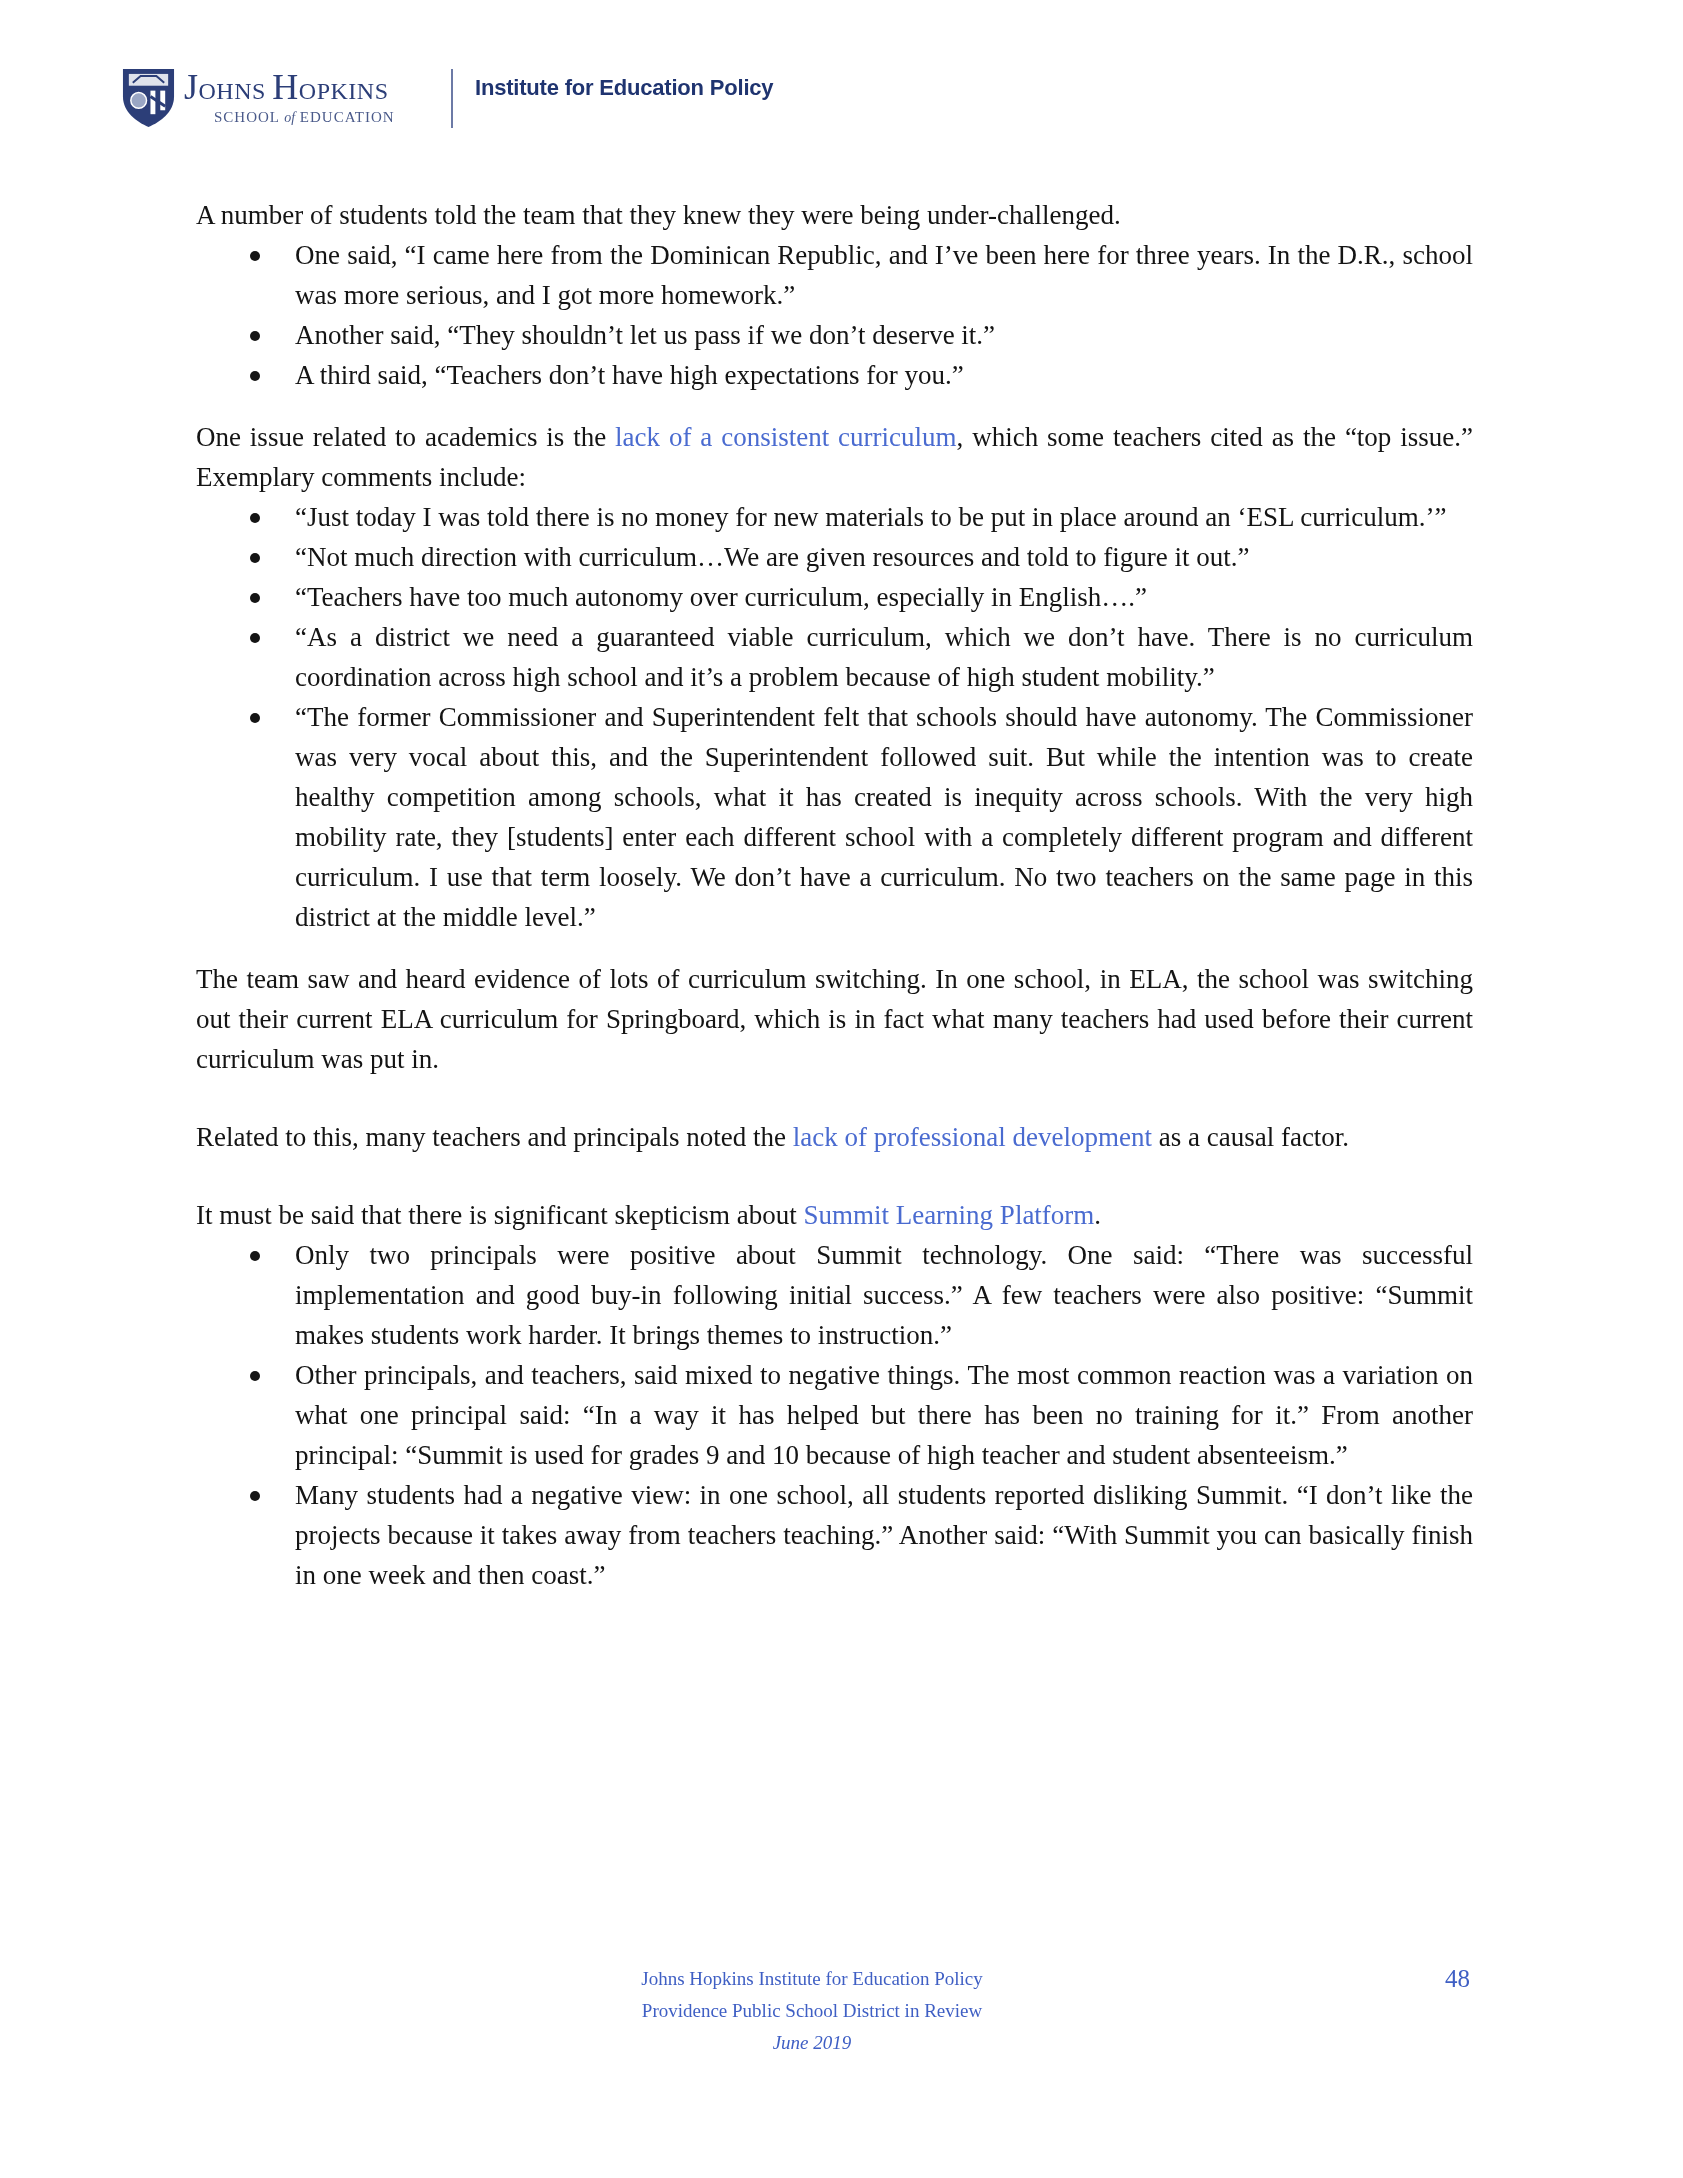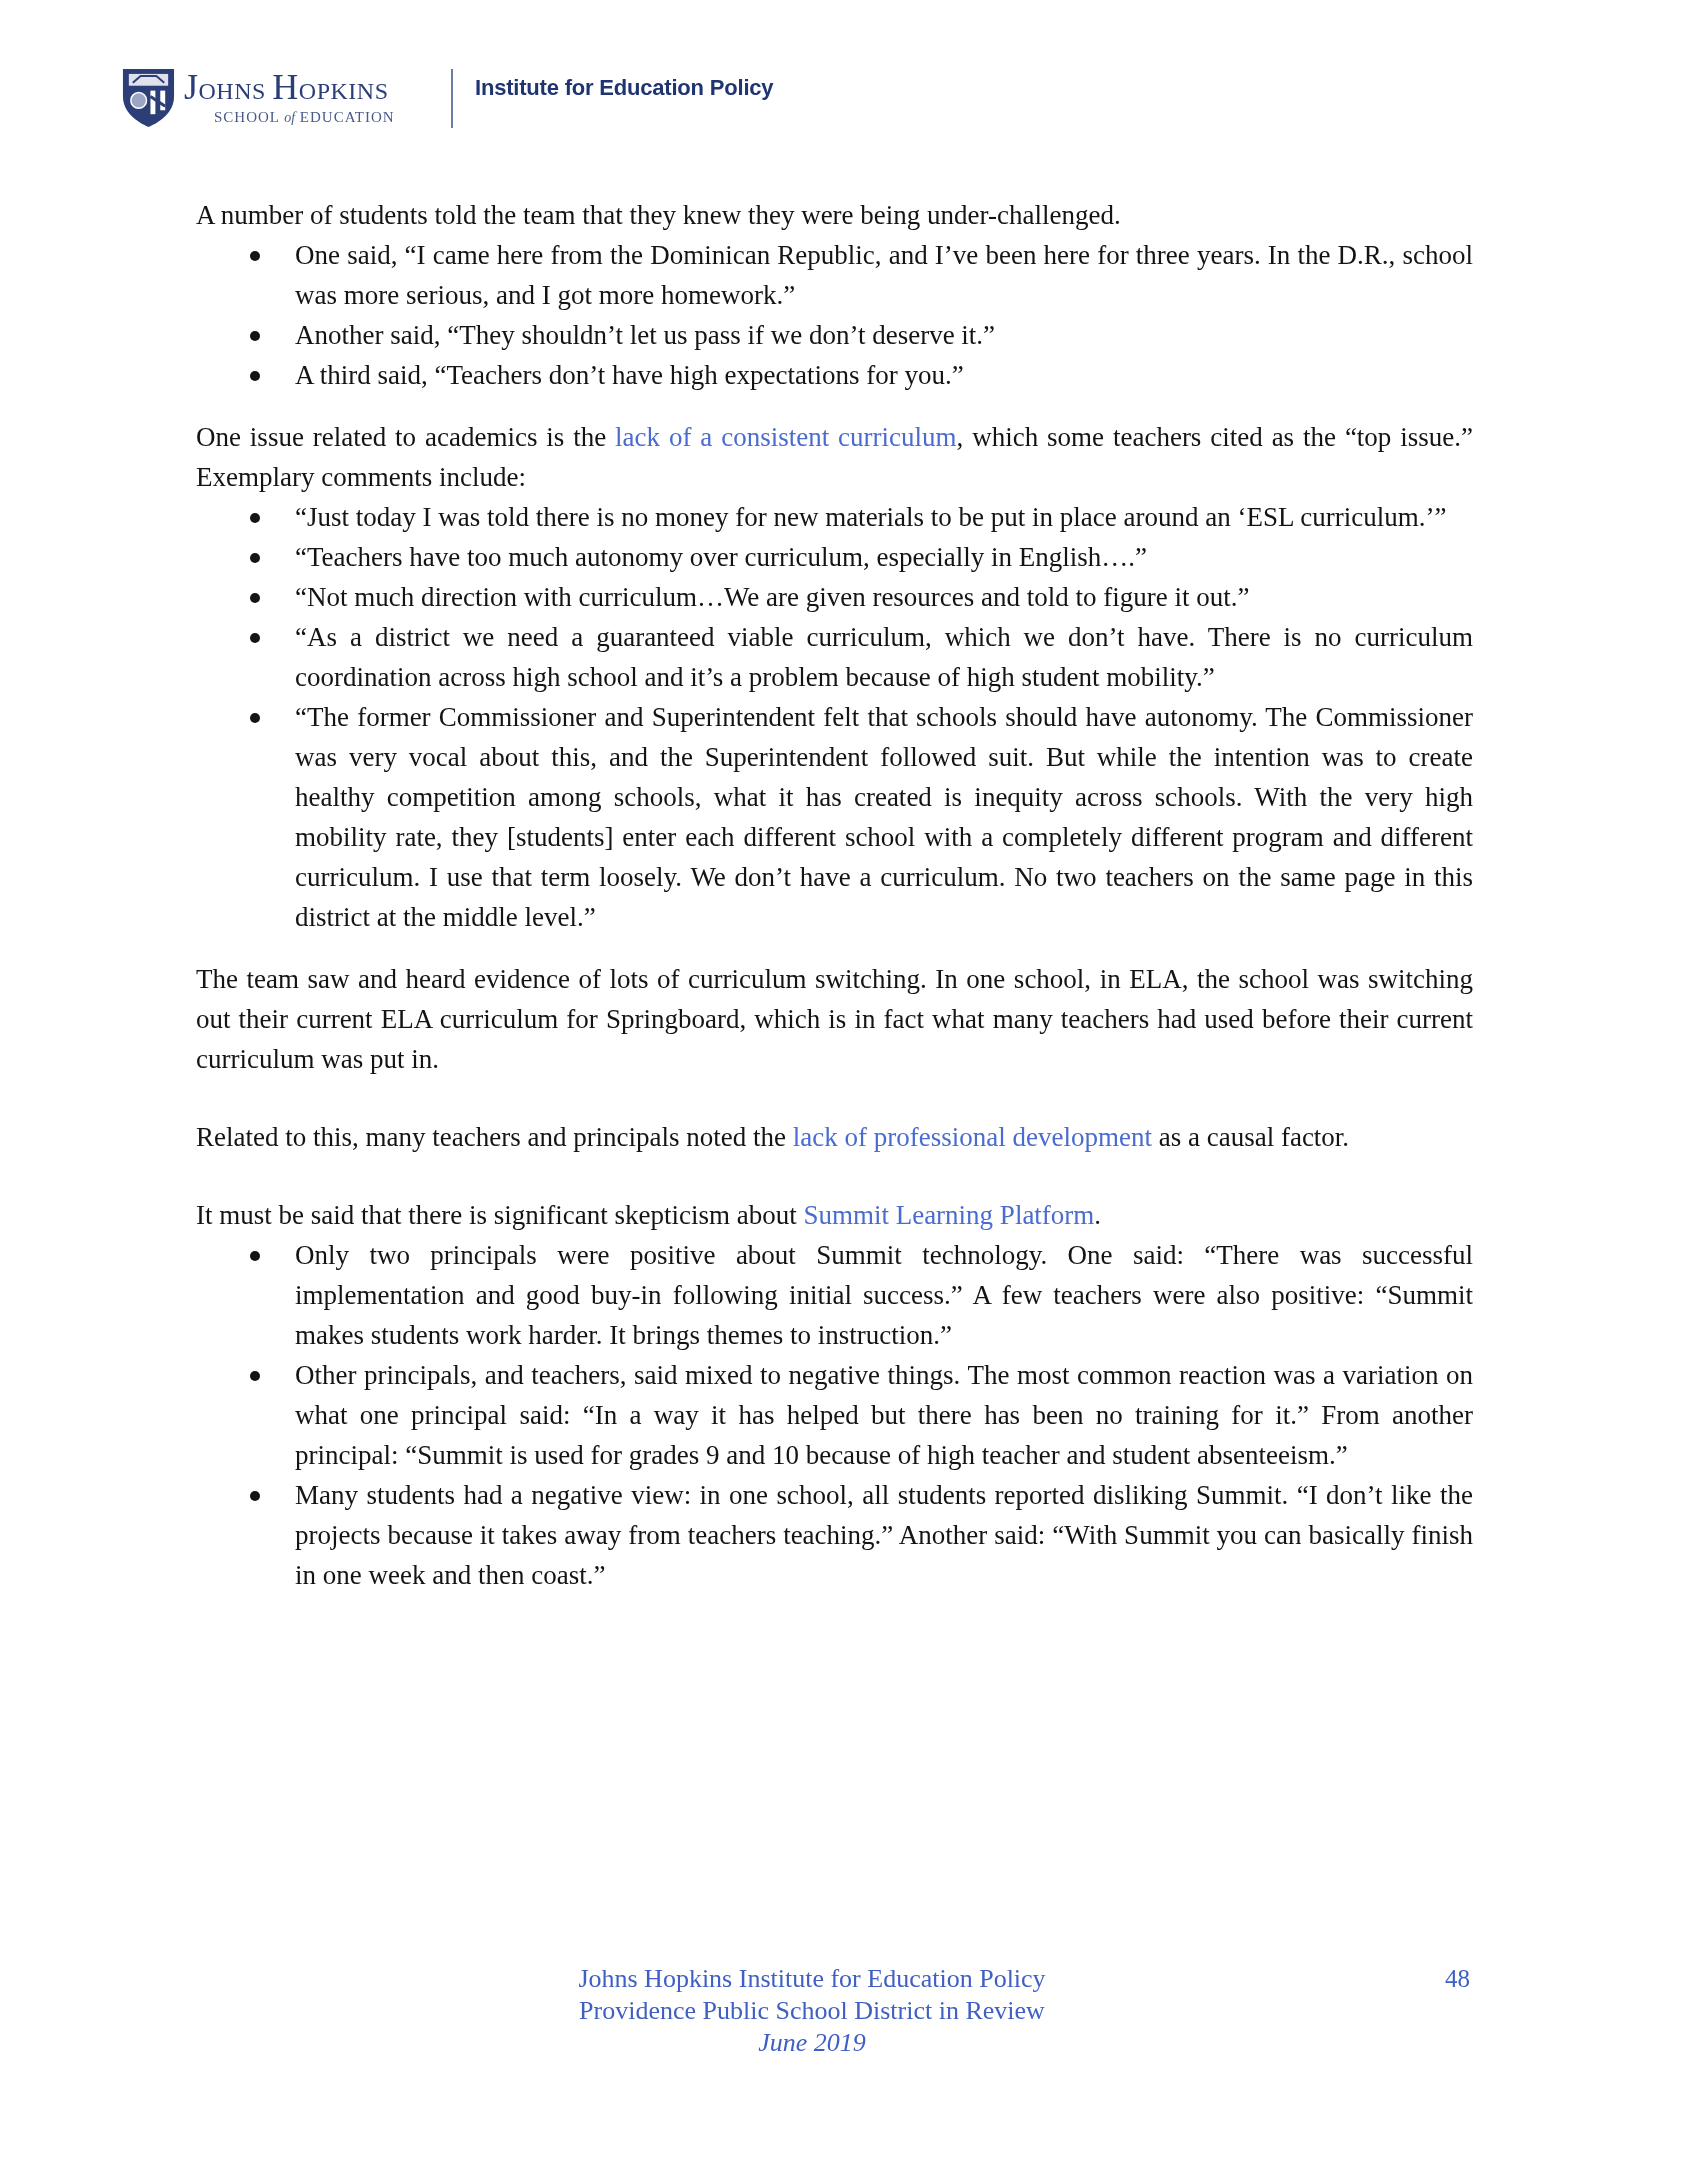--- a/index.html
+++ b/index.html
@@ -27,21 +27,21 @@
   .gap { height: 22px; }
   .gap-lg { height: 38px; }
   ul.blist { margin: 0; padding: 0; list-style: none; }
   ul.blist li { position: relative; padding-left: 99px; text-align: justify; }
   ul.blist li .dot { position: absolute; left: 54px; top: 16px; width: 10px; height: 10px;
                      border-radius: 50%; background: #141414; }
   .link { color: #4a6bd0; cursor: pointer; }
 
   
   .footer { position: absolute; left: 495px; top: 1963px; width: 634px; text-align: center;
-            color: #3f5fc4; font-size: 26px; line-height: 32px; }
+            color: #3f5fc4; font-size: 19px; line-height: 32px; }
   .footer .date { font-style: italic; }
   .pagenum { position: absolute; left: 1445px; top: 1963px; color: #3f5fc4; font-size: 25px; line-height: 32px; }
 </style>
 </head>
 <body>
 
 <div class="header">
   <svg class="shield" viewBox="0 0 56 62">
     <path d="M2 2 H54 V30 C54 46 40 56 28 61 C16 56 2 46 2 30 Z" fill="#2c3e78"></path>
     <rect x="8" y="7" width="40" height="12" fill="#ffffff" opacity="0.85"></rect>
@@ -70,22 +70,22 @@
     <li><span class="dot"></span><span>A third said, “Teachers don’t have high expectations for you.”</span></li>
   </ul>
 
   <div class="gap"></div>
 
   <p class="para">
     <span>One issue related to academics is the </span><span class="link">lack of a consistent curriculum</span><span>, which some teachers cited as the “top issue.”  Exemplary comments include:</span>
   </p>
   <ul class="blist">
     <li><span class="dot"></span><span>“Just today I was told there is no money for new materials to be put in place around an ‘ESL curriculum.’”</span></li>
+    <li><span class="dot"></span><span>“Not much direction with curriculum…We are given resources and told to figure it out.”</span></li>
     <li><span class="dot"></span><span>“Teachers have too much autonomy over curriculum, especially in English….”</span></li>
-    <li><span class="dot"></span><span>“Not much direction with curriculum…We are given resources and told to figure it out.”</span></li>
     <li><span class="dot"></span><span>“As a district we need a guaranteed viable curriculum, which we don’t have. There is no curriculum coordination across high school and it’s a problem because of high student mobility.”</span></li>
     <li><span class="dot"></span><span>“The former Commissioner and Superintendent felt that schools should have autonomy. The Commissioner was very vocal about this, and the Superintendent followed suit. But while the intention was to create healthy competition among schools, what it has created is inequity across schools. With the very high mobility rate, they [students] enter each different school with a completely different program and different curriculum. I use that term loosely. We don’t have a curriculum. No two teachers on the same page in this district at the middle level.”</span></li>
   </ul>
 
   <div class="gap"></div>
 
   <p class="para">The team saw and heard evidence of lots of curriculum switching. In one school, in ELA, the school was switching out their current ELA curriculum for Springboard, which is in fact what many teachers had used before their current curriculum was put in.</p>
 
   <div class="gap-lg"></div>
 

